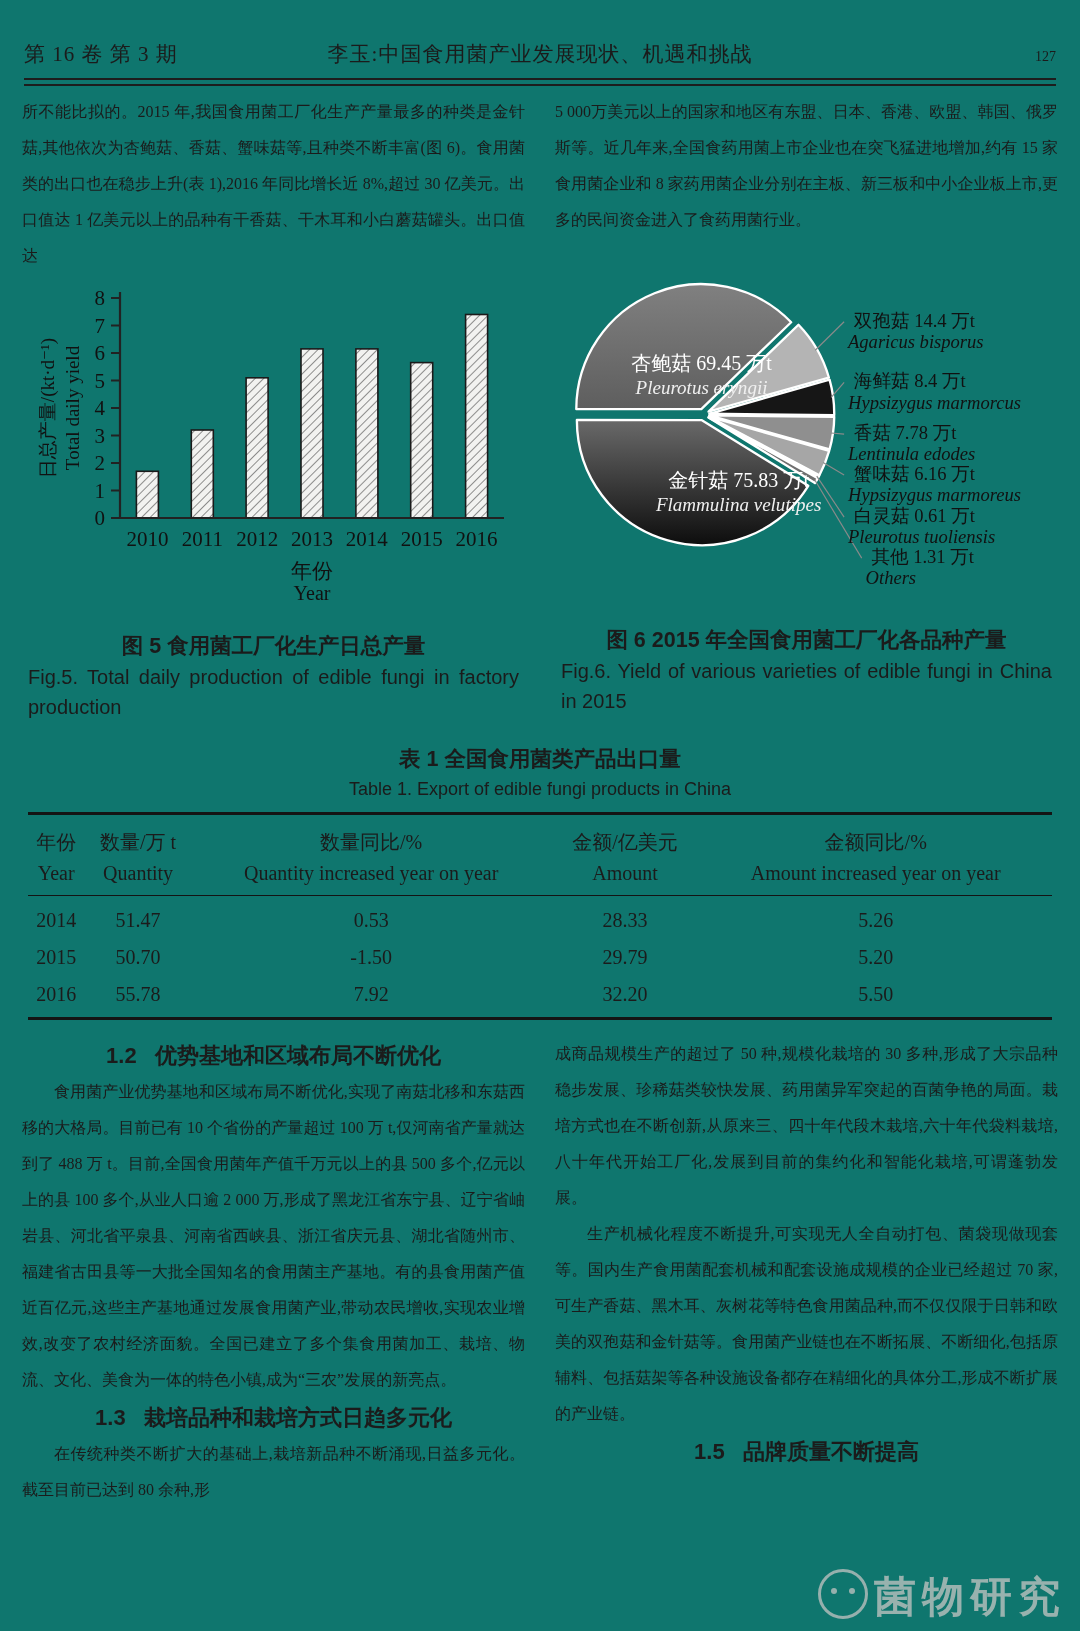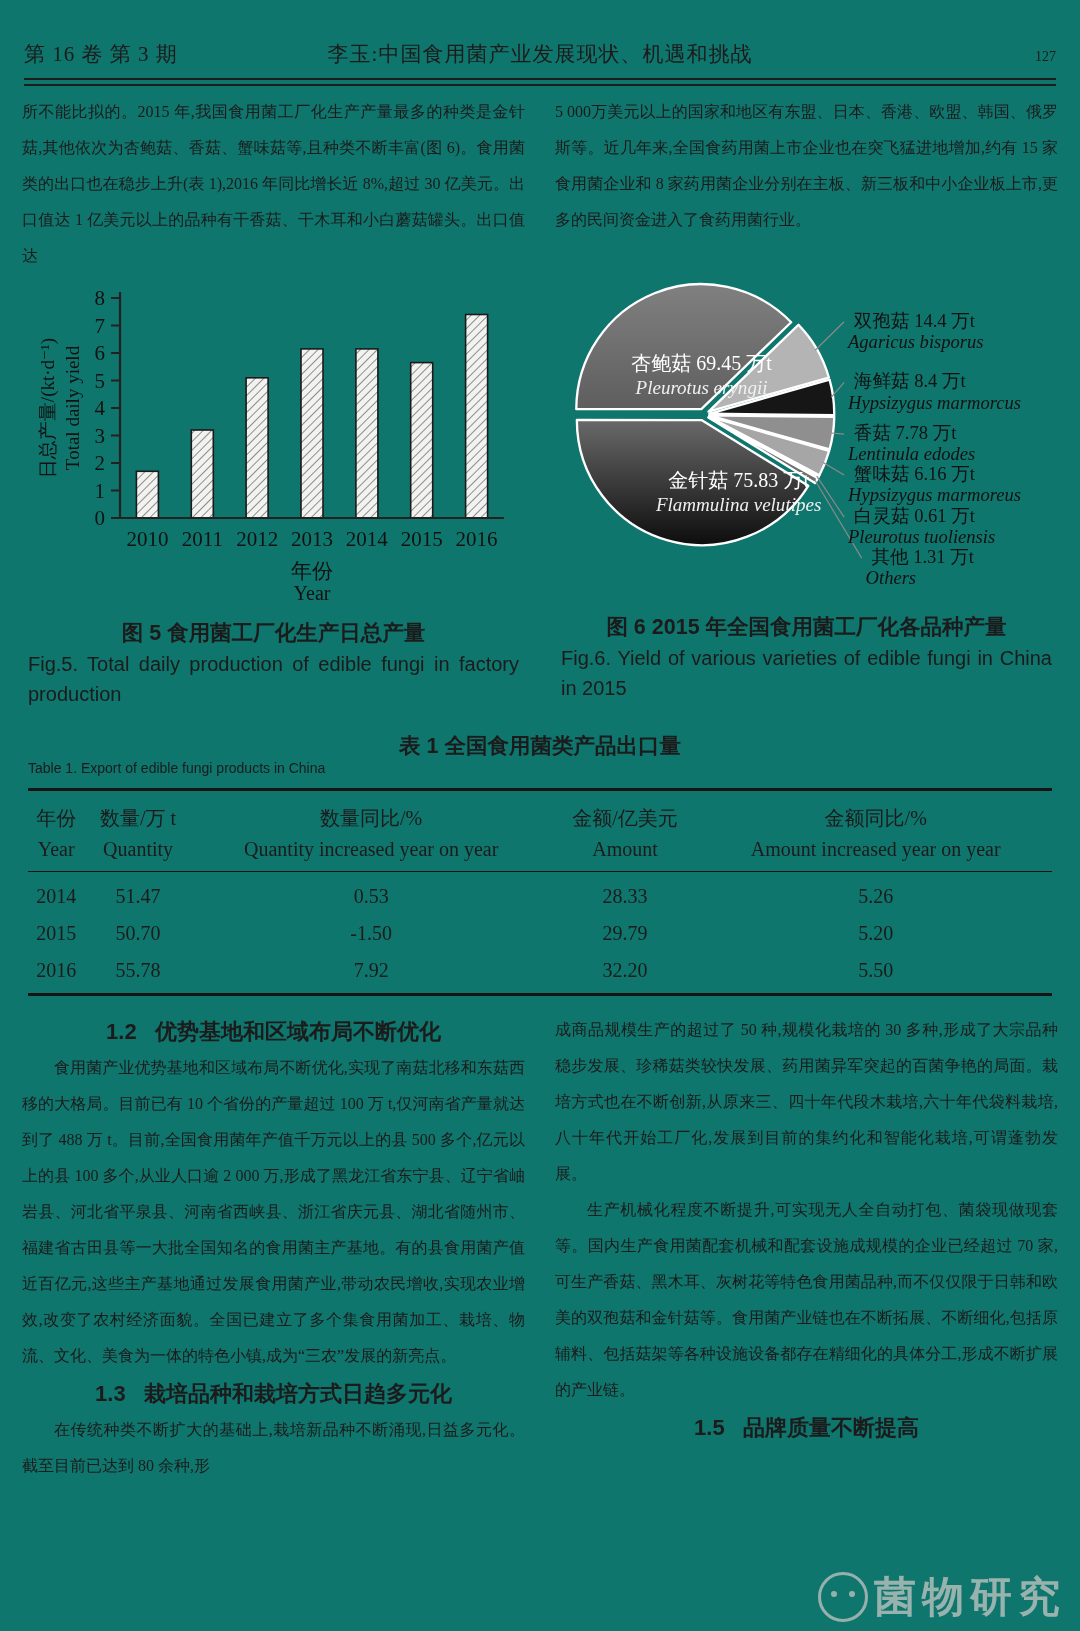--- a/index.html
+++ b/index.html
@@ -19,39 +19,39 @@
   .col{width:503px;}
   .para{font-size:16px;line-height:36px;text-align:justify;margin:0;}
   .ind{text-indent:2em;}
   .row1{margin-top:8px;}
   .sec-h{font-family:"Liberation Sans","DejaVu Sans",sans-serif;font-weight:bold;
          font-size:22px;line-height:36px;margin:2px 0 0 0;white-space:pre-wrap;text-align:center;}
   
   .figrow{margin-top:6px;}
   figure{margin:0;padding:0;}
   .cap-zh{font-family:"Liberation Sans","DejaVu Sans",sans-serif;font-weight:bold;
-          font-size:21.5px;text-align:center;margin-top:14px;}
+          font-size:21.5px;text-align:center;margin-top:27px;}
   .cap-en{font-family:"Liberation Sans","DejaVu Sans",sans-serif;font-size:20px;
           line-height:30px;text-align:justify;padding:2px 6px 0 6px;}
   
   .tblock{margin-top:22px;padding:0 28px;}
   .tbl-title-zh{font-family:"Liberation Sans","DejaVu Sans",sans-serif;font-weight:bold;
                 font-size:21.5px;text-align:center;}
-  .tbl-title-en{font-family:"Liberation Sans","DejaVu Sans",sans-serif;font-size:14px;
-                text-align:left;}
+  .tbl-title-en{font-family:"Liberation Sans","DejaVu Sans",sans-serif;font-size:18px;
+                text-align:center;margin-top:6px;}
   table.export{width:100%;border-collapse:collapse;margin-top:12px;
                border-top:3px solid #141414;border-bottom:3px solid #141414;font-size:20px;}
   table.export th,table.export td{font-weight:normal;text-align:center;padding:0;}
   table.export thead tr.zh th{padding-top:12px;height:30px;}
   table.export thead tr.en th{height:32px;padding-bottom:6px;border-bottom:1.6px solid #141414;}
   table.export tbody tr td{height:37px;}
   table.export tbody tr:first-child td{padding-top:6px;}
   table.export tbody tr:last-child td{padding-bottom:4px;}
   
-  .wm{position:absolute;right:14px;bottom:6px;display:flex;align-items:center;gap:6px;
+  .wm{position:absolute;right:14px;bottom:6px;display:flex;align-items:flex-start;gap:6px;
       color:#bdbdbb;opacity:.75;pointer-events:none;}
   .wm-logo{width:44px;height:44px;border:3px solid #c4c4c2;border-radius:50%;position:relative;flex:0 0 auto;}
   .wm-logo i{position:absolute;top:16px;width:6px;height:6px;border-radius:50%;background:#c4c4c2;}
   .wm-logo i.l{left:10px;} .wm-logo i.r{right:10px;}
   .wm-text{font-family:"Liberation Sans","DejaVu Sans",sans-serif;font-weight:bold;
            font-size:42px;letter-spacing:6px;color:#c6c6c4;}
   svg text{font-family:"Liberation Serif","DejaVu Serif",serif;}
 </style>
 </head>
 <body>

